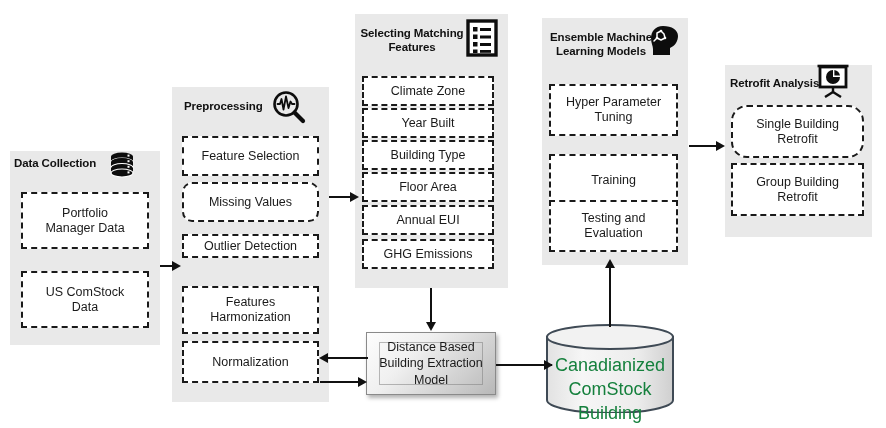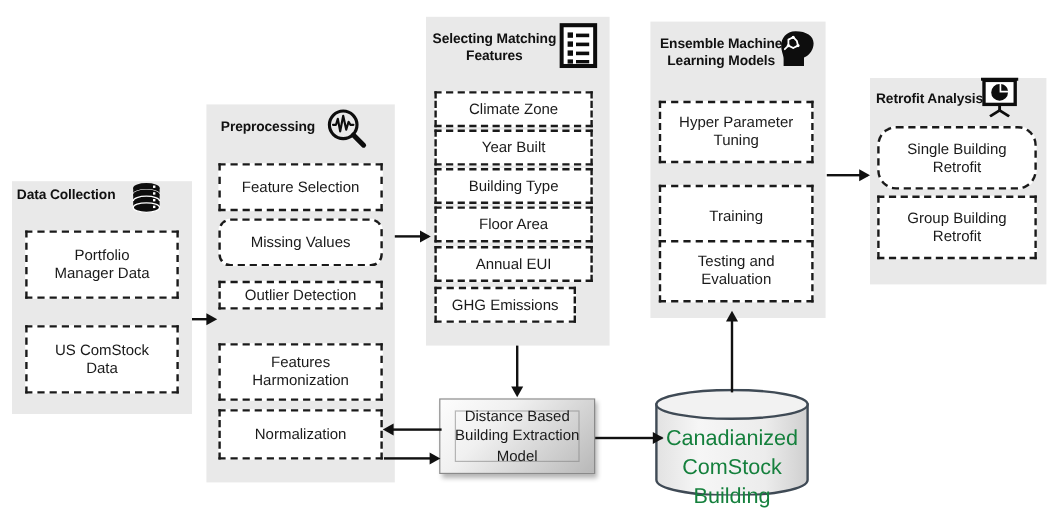--- a/index.html
+++ b/index.html
@@ -201,21 +201,21 @@
   </div>
   <div class="dbox" style="left:362px; top:140px; width:132px; height:30px;">
     <span>Building Type</span>
   </div>
   <div class="dbox" style="left:362px; top:172px; width:132px; height:30px;">
     <span>Floor Area</span>
   </div>
   <div class="dbox" style="left:362px; top:205px; width:132px; height:30px;">
     <span>Annual EUI</span>
   </div>
-  <div class="dbox" style="left:362px; top:239px; width:118px; height:30px;">
+  <div class="dbox" style="left:362px; top:239px; width:132px; height:30px;">
     <span>GHG Emissions</span>
   </div>
 
   <div class="panel" style="left:542px; top:18px; width:146px; height:247px;"></div>
   <div class="panel-title" style="left:547px; top:30px; width:108px; text-align:center; white-space:pre-line;">Ensemble Machine
 Learning Models</div>
   <span class="panel-icon" style="left:648px; top:24px;">
     <svg width="34" height="34" viewBox="0 0 34 34">
       <path d="M15 2 C7 2 3 8 3 14 C3 19 5 22 5 25 L5 31 L22 31 L22 24 C27 22 30 17 30 12 C30 6 24 2 15 2 Z" fill="#0d0d0d"></path>
       <path d="M9 9 L13 7 M9 9 L9 14 M9 14 L13 16 M13 7 L16 10 M13 16 L17 14 M16 10 L17 14 M9 14 L6 17" fill="none" stroke="#ffffff" stroke-width="1.5" stroke-linecap="round"></path>

